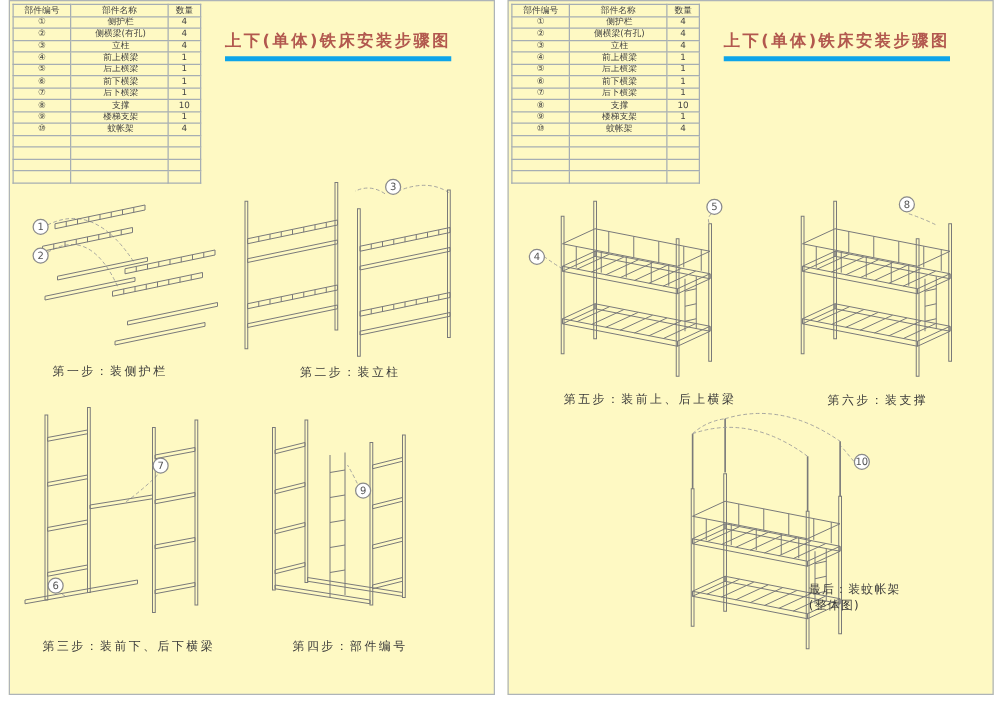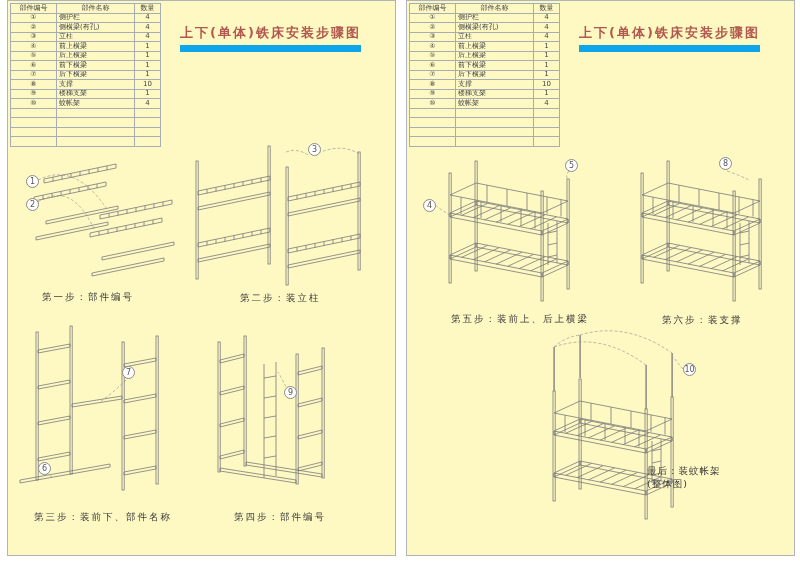--- a/index.html
+++ b/index.html
@@ -9,26 +9,26 @@
     border:1px solid #aeb4b8}
   #page-left{left:7px}
   #page-right{left:406px}
 
   
   .parts-table{position:absolute;left:2px;top:2px;border-collapse:collapse;
     font-size:7px;color:#444;table-layout:fixed}
   .parts-table th,.parts-table td{border:1px solid #a6aeb3;height:9.5px;
     padding:0;line-height:1;text-align:center;font-weight:normal;
     white-space:nowrap;overflow:hidden}
-  .parts-table td.name{text-align:left;padding-left:2px}
+  .parts-table td.name{text-align:center;padding-left:2px}
   .parts-table tr.empty td{height:9.5px}
 
   .title{position:absolute;top:23px;left:172px;font-size:13px;font-weight:bold;
     color:#b2584e;letter-spacing:2px;white-space:nowrap;
-    border-bottom:7px solid #0ea5e9;padding-bottom:3px}
+    border-bottom:4px solid #0ea5e9;padding-bottom:3px}
 
   .fig{position:absolute}
   .fig svg{position:absolute;left:0;top:0;overflow:visible}
   .caption{position:absolute;font-size:9.5px;color:#3a3a3a;letter-spacing:2px;
     white-space:nowrap}
   .callout{position:absolute;width:13px;height:13px;border:1px solid #8a8a8a;
     border-radius:50%;background:#fff;color:#555;font-size:8px;line-height:12px;
     text-align:center;z-index:2}
   .final-caption{position:absolute;left:116px;top:142px;width:64px;
     text-align:left;font-size:9.5px;color:#3a3a3a;letter-spacing:1px}
@@ -170,21 +170,21 @@
       <use href="#grail" x="18" y="44"></use>
       <use href="#pbeam" x="30" y="68"></use>
       <use href="#pbeam" x="20" y="84"></use>
       <use href="#grail" x="84" y="62"></use>
       <use href="#grail" x="74" y="80"></use>
       <use href="#pbeam" x="86" y="104"></use>
       <use href="#pbeam" x="76" y="120"></use>
     </svg>
     <span class="callout" style="left:10px;top:22px">1</span>
     <span class="callout" style="left:10px;top:45px">2</span>
-    <figcaption class="caption" style="left:26px;top:138px">第一步：部件编号</figcaption>
+    <figcaption class="caption" style="left:26px;top:138px">第一步：装侧护栏</figcaption>
   </figure>
 
   <figure class="fig" style="left:172px;top:142px;width:188px;height:166px">
     <svg width="188" height="142" viewBox="0 0 188 142">
       <g stroke="#9a9a9a" stroke-width="0.7" fill="none" stroke-dasharray="3,2">
         <path d="M128,12 Q116,4 104,10"></path>
         <path d="M138,10 Q162,0 179,11"></path>
       </g>
       <g stroke="#7a7a7a" stroke-width="0.8" fill="none">
         <rect x="16" y="18" width="2.2" height="118"></rect>
@@ -223,21 +223,21 @@
         <polygon points="108,40 140,34 140,37 108,43"></polygon>
         <polygon points="108,76 140,70 140,73 108,79"></polygon>
         <polygon points="108,112 140,106 140,109 108,115"></polygon>
         <polygon points="108,148 140,142 140,145 108,151"></polygon>
         <polygon points="56,80 106,72 106,75 56,83"></polygon>
         <polygon points="4,156 94,140 94,143 4,159"></polygon>
       </g>
     </svg>
     <span class="callout" style="left:106px;top:42px">7</span>
     <span class="callout" style="left:22px;top:138px">6</span>
-    <figcaption class="caption" style="left:18px;top:187px">第三步：装前下、部件名称</figcaption>
+    <figcaption class="caption" style="left:18px;top:187px">第三步：装前下、后下横梁</figcaption>
   </figure>
 
   <figure class="fig" style="left:196px;top:333px;width:140px;height:190px">
     <svg width="138" height="172" viewBox="0 0 138 172">
       <g stroke="#9a9a9a" stroke-width="0.7" fill="none" stroke-dasharray="3,2">
         <path d="M86,62 Q80,48 74,38"></path>
       </g>
       <g stroke="#7a7a7a" stroke-width="0.8" fill="none">
         <rect x="14" y="8" width="2.2" height="130"></rect>
         <rect x="40" y="2" width="2.2" height="130"></rect>

